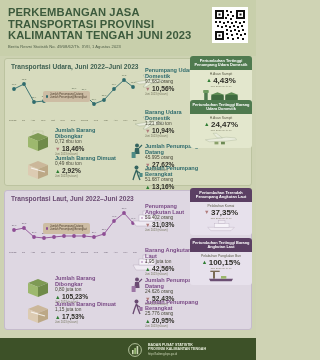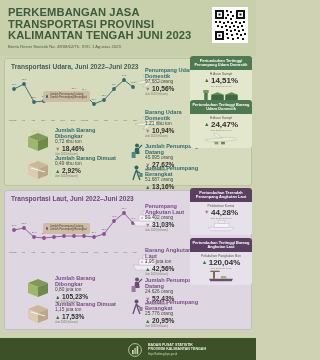--- a/index.html
+++ b/index.html
@@ -300,21 +300,21 @@
       <div class="val">51.687 orang</div>
       <div class="pct"><span class="arrow up">▲</span><span>13,16%</span></div>
       <div class="note">Juni 2023 (m-to-m)</div>
     </div>
   </div>
 
   <div class="badge badge-air" style="left:190px;top:56px;">
     <div class="bhead">Pertumbuhan Tertinggi Penumpang Udara Domestik</div>
     <div class="bbody">
       <div class="place">H.Asan Sampit</div>
-      <div class="bpct"><span class="arrow up">▲</span><span>14,51%</span></div>
+      <div class="bpct"><span class="arrow up">▲</span><span>4,43%</span></div>
       <div class="bnote">Juni 2023 (m-to-m)</div>
       <svg viewBox="0 0 60 20" style="width:100%;height:14px;display:block;">
         <rect x="6" y="6" width="5" height="13" fill="#4f7a4f"></rect>
         <rect x="4.5" y="3" width="8" height="4" rx="1" fill="#6d9a5f"></rect>
         <rect x="16" y="10" width="18" height="9" rx="1" fill="#3f6a3f"></rect>
         <rect x="36" y="10" width="18" height="9" rx="1" fill="#3f6a3f"></rect>
         <path d="M15 10 L25 6 L35 10 Z" fill="#5c8a52"></path>
         <path d="M35 10 L45 6 L55 10 Z" fill="#5c8a52"></path>
       </svg>
     </div>
@@ -489,35 +489,35 @@
       <div class="val">25.776 orang</div>
       <div class="pct"><span class="arrow up">▲</span><span>20,95%</span></div>
       <div class="note">Juni 2023 (m-to-m)</div>
     </div>
   </div>
 
   <div class="badge badge-sea" style="left:190px;top:188px;">
     <div class="bhead">Pertumbuhan Terendah Penumpang Angkutan Laut</div>
     <div class="bbody">
       <div class="place">Pelabuhan Kumai</div>
-      <div class="bpct"><span class="arrow down">▼</span><span>44,28%</span></div>
+      <div class="bpct"><span class="arrow down">▼</span><span>37,35%</span></div>
       <div class="bnote">Juni 2023 (m-to-m)</div>
       <svg viewBox="0 0 60 18" style="width:100%;height:12px;display:block;">
         <path d="M10 11 L50 11 L45 16 L15 16 Z" fill="#efeaf2" stroke="#b0a2b7" stroke-width="0.5"></path>
         <rect x="20" y="5" width="22" height="6" fill="#f6f3f8" stroke="#b0a2b7" stroke-width="0.5"></rect>
         <rect x="26" y="1" width="10" height="4" fill="#efeaf2" stroke="#b0a2b7" stroke-width="0.5"></rect>
       </svg>
     </div>
   </div>
 
   <div class="badge badge-sea" style="left:190px;top:238px;">
     <div class="bhead">Pertumbuhan Tertinggi Barang Angkutan Laut</div>
     <div class="bbody">
       <div class="place">Pelabuhan Pangkalan Bun</div>
-      <div class="bpct"><span class="arrow up">▲</span><span>120,04%</span></div>
+      <div class="bpct"><span class="arrow up">▲</span><span>100,15%</span></div>
       <div class="bnote">Juni 2023 (m-to-m)</div>
       <svg viewBox="0 0 60 18" style="width:100%;height:12px;display:block;">
         <rect x="18" y="3" width="3" height="10" fill="#7a6b55"></rect>
         <rect x="14" y="1" width="14" height="2" fill="#7a6b55"></rect>
         <path d="M12 13 L48 13 L46 17 L14 17 Z" fill="#6b4f73"></path>
         <rect x="30" y="9" width="8" height="4" fill="#9db86e"></rect>
       </svg>
     </div>
   </div>
 

